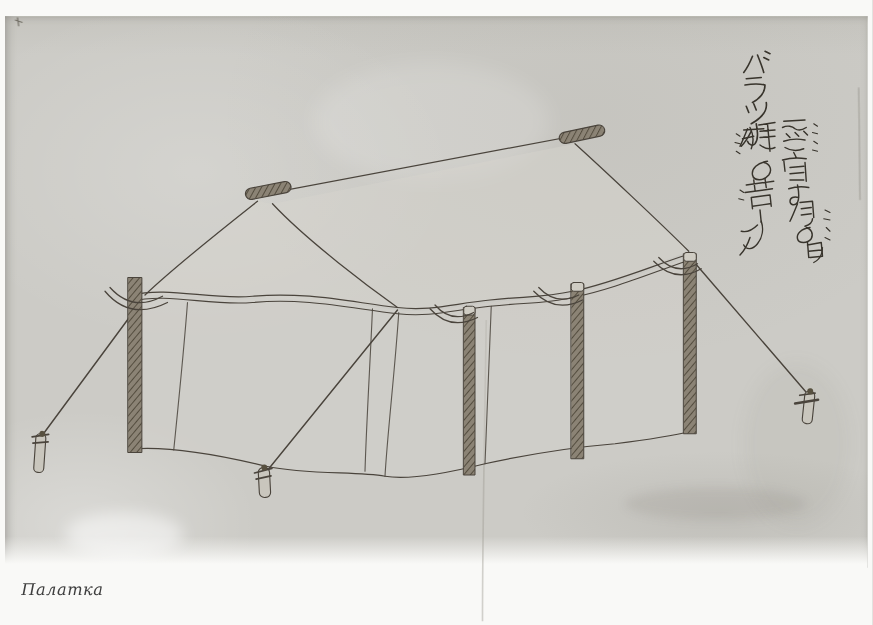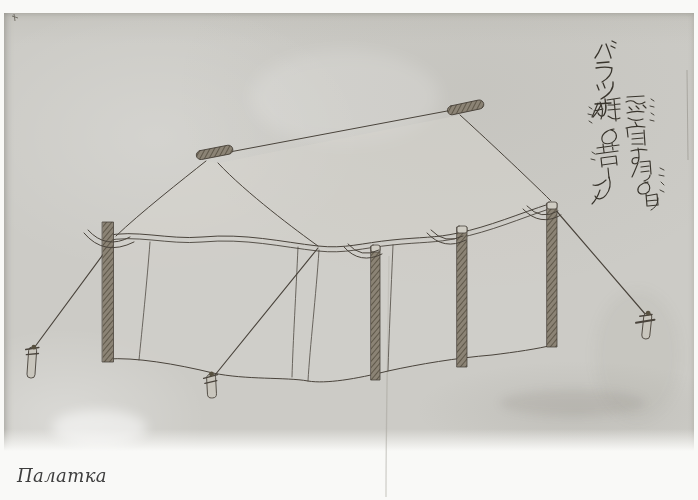--- a/index.html
+++ b/index.html
@@ -38,21 +38,21 @@
     position:absolute;writing-mode:vertical-rl;opacity:0;
     font-family:"DejaVu Serif", serif;font-size:14px;color:#38342c;white-space:nowrap;
   }
   .jp-katakana{left:592px;top:40px;}
   .jp-line1{left:622px;top:94px;}
   .jp-line2{left:592px;top:97px;}
   .jp-furi1{left:650px;top:96px;font-size:8px;}
   .jp-furi2{left:585px;top:104px;font-size:8px;}
   .caption{
     position:absolute;left:17px;top:465px;
-    font-style:italic;font-size:18px;letter-spacing:.4px;color:#3e3e3e;
+    font-style:italic;font-size:13px;letter-spacing:.4px;color:#3e3e3e;
     font-family:"DejaVu Serif", serif;
   }
 </style>
 </head>
 <body>
 
 <div class="scan-page"></div>
 <div class="smudge smudge1"></div>
 <div class="smudge smudge2"></div>
 <div class="smudge smudge3"></div>

